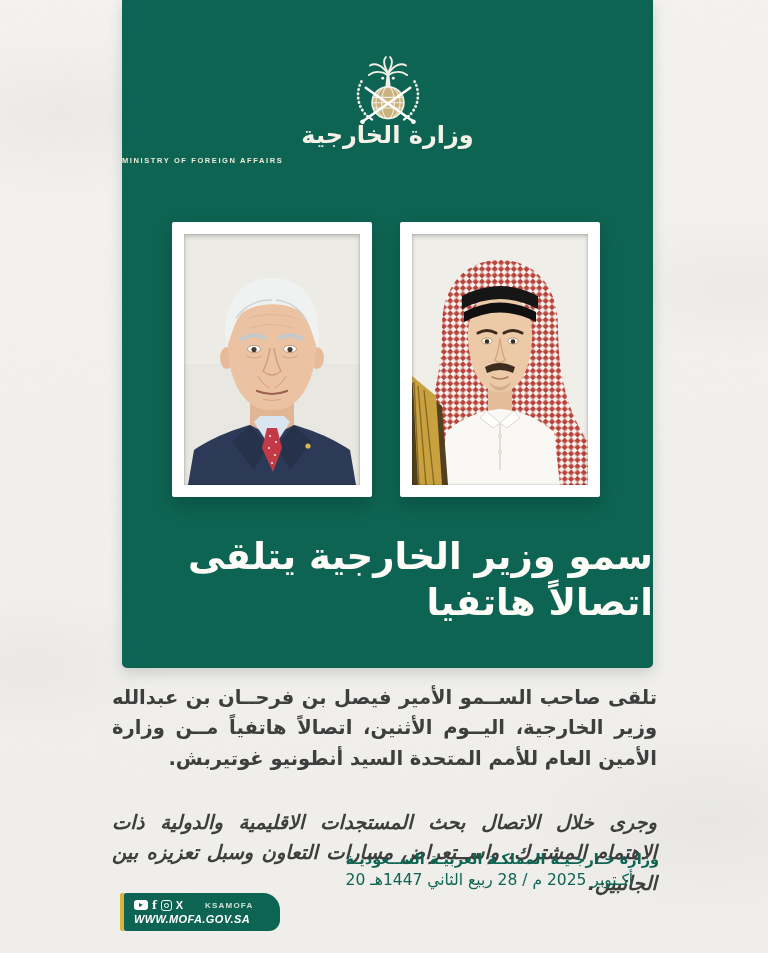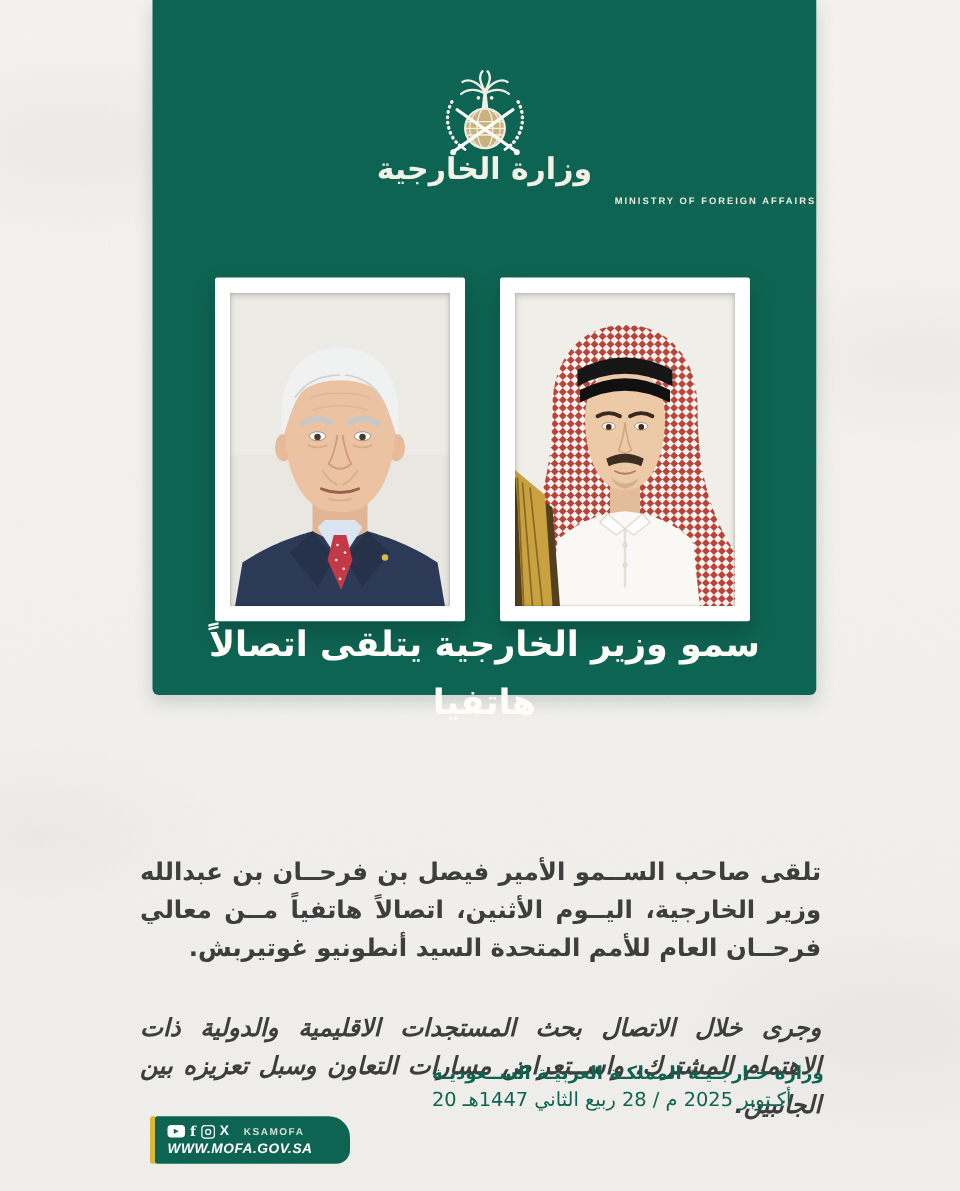--- a/index.html
+++ b/index.html
@@ -10,40 +10,40 @@
       radial-gradient(300px 140px at 8% 12%, rgba(130,130,136,.07), transparent 60%),
       radial-gradient(260px 120px at 96% 30%, rgba(130,130,136,.06), transparent 60%),
       radial-gradient(320px 160px at 92% 86%, rgba(130,130,136,.07), transparent 60%),
       radial-gradient(240px 120px at 4% 70%, rgba(130,130,136,.06), transparent 60%),
       linear-gradient(#f4f3f0,#f0efec);
     font-family:"DejaVu Sans",sans-serif;
   }
   .noise{position:absolute;inset:0;width:768px;height:953px;opacity:.05;pointer-events:none;}
 
   
-  .card{position:absolute;left:122px;top:0;width:531px;height:556px;background:#0e6452;
+  .card{position:absolute;left:122px;top:0;width:531px;height:668px;background:#0e6452;
         border-radius:0 0 5px 5px;box-shadow:0 5px 14px rgba(40,60,55,.18);}
   .emblem{position:absolute;left:50%;top:56px;transform:translateX(-50%);}
   .calligraphy{position:absolute;top:121px;left:0;width:100%;text-align:center;
         color:#f4f1e6;font-size:24px;font-weight:bold;direction:rtl;letter-spacing:1px;}
-  .ministry-en{position:absolute;top:156px;left:0;width:100%;text-align:right;color:#efe9d9;
+  .ministry-en{position:absolute;top:156px;left:0;width:100%;text-align:left;color:#efe9d9;
         font-family:"Liberation Sans",sans-serif;font-size:7.5px;font-weight:bold;letter-spacing:1.6px;}
 
   
   .frame{position:absolute;top:222px;width:176px;height:251px;background:#ffffff;
          padding:12px;border-radius:2px;box-shadow:0 8px 18px rgba(8,40,32,.30);}
   .frame.left{left:50px;}
   .frame.right{left:278px;}
   .photo{position:relative;width:176px;height:251px;overflow:hidden;}
   .photo svg{position:absolute;inset:0;display:block;}
   .photo::after{content:"";position:absolute;inset:0;
          box-shadow:inset 0 2px 5px rgba(0,0,0,.22), inset 0 0 0 1px rgba(0,0,0,.06);}
 
-  .headline{position:absolute;top:493px;left:0;width:100%;text-align:center;direction:rtl;
-         color:#fffdf8;font-weight:bold;font-size:28px;line-height:46px;}
+  .headline{position:absolute;top:534px;left:0;width:100%;text-align:right;direction:rtl;
+         color:#fffdf8;font-weight:bold;font-size:37px;line-height:46px;}
 
   
   .para{position:absolute;left:112px;width:545px;direction:rtl;text-align:justify;
         text-align-last:right;color:#3d3f3e;font-weight:bold;font-size:19.5px;line-height:30.5px;}
   .para.p1{top:663px;}
   .para.p2{top:788px;font-style:italic;}
 
   
   .social-banner{position:absolute;left:120px;top:893px;height:38px;display:flex;align-items:stretch;}
   .gold-stripe{width:4px;background:#d9b838;border-radius:2px 0 0 2px;}
@@ -51,21 +51,21 @@
         padding:4px 8px 4px 10px;display:flex;flex-direction:column;justify-content:center;gap:2px;}
   .icons-row{display:flex;align-items:center;gap:4px;}
   .icon{display:inline-flex;align-items:center;justify-content:center;height:11px;}
   .yt{width:14px;height:10px;background:#ffffff;border-radius:3px;position:relative;}
   .yt::after{content:"";position:absolute;left:5px;top:2.5px;border-left:4.5px solid #0e6452;
         border-top:2.5px solid transparent;border-bottom:2.5px solid transparent;}
   .fb{color:#fff;font-family:"DejaVu Serif",serif;font-weight:bold;font-size:11px;line-height:11px;}
   .ig{width:9px;height:9px;border:1.6px solid #fff;border-radius:3px;position:relative;}
   .ig::after{content:"";position:absolute;left:2px;top:2px;width:3px;height:3px;border:1.2px solid #fff;border-radius:50%;}
   .tx{color:#fff;font-family:"Liberation Sans",sans-serif;font-weight:bold;font-size:11px;line-height:11px;}
-  .handle{color:#cfe0d6;font-family:"Liberation Sans",sans-serif;font-size:8px;font-weight:bold;letter-spacing:1.2px;margin-left:8px;}
+  .handle{color:#cfe0d6;font-family:"Liberation Sans",sans-serif;font-size:8px;font-weight:bold;letter-spacing:1.2px;margin-left:18px;}
   .website{color:#ffffff;font-family:"Liberation Sans",sans-serif;font-weight:bold;font-size:11px;letter-spacing:.4px;font-style:italic;}
 
   
   .footer-right{position:absolute;right:109px;top:849px;color:#0e6452;}
   .org-line{direction:rtl;font-weight:bold;font-size:14.5px;line-height:20px;}
   .date-line{direction:ltr;font-weight:normal;font-size:15.5px;line-height:22px;}
 </style>
 </head>
 <body>
 
@@ -214,21 +214,21 @@
           <path d="M6 152 L14 251 M12 156 L22 251 M2 148 L7 251" stroke="#8a6b25" stroke-width="1.4" fill="none"></path>
         </svg>
       </div>
     </div>
 
     <div class="headline">
       <div>سمو وزير الخارجية يتلقى اتصالاً هاتفيا</div>
     </div>
   </div>
 
-  <p class="para p1">تلقى صاحب الســمو الأمير فيصل بن فرحــان بن عبدالله وزير الخارجية، اليــوم الأثنين، اتصالاً هاتفياً مــن معالي فرحــان العام للأمم المتحدة السيد أنطونيو غوتيربش.</p>
+  <p class="para p1">تلقى صاحب الســمو الأمير فيصل بن فرحــان بن عبدالله وزير الخارجية، اليــوم الأثنين، اتصالاً هاتفياً مــن وزارة الأمين العام للأمم المتحدة السيد أنطونيو غوتيربش.</p>
   <p class="para p2">وجرى خلال الاتصال بحث المستجدات الاقليمية والدولية ذات الاهتمام المشترك، واســتعراض مسارات التعاون وسبل تعزيزه بين الجانبين.</p>
 
   <div class="social-banner">
     <div class="gold-stripe"></div>
     <div class="banner-body">
       <div class="icons-row">
         <span class="icon yt"></span>
         <span class="icon fb">f</span>
         <span class="icon">
             <span class="ig"></span>

